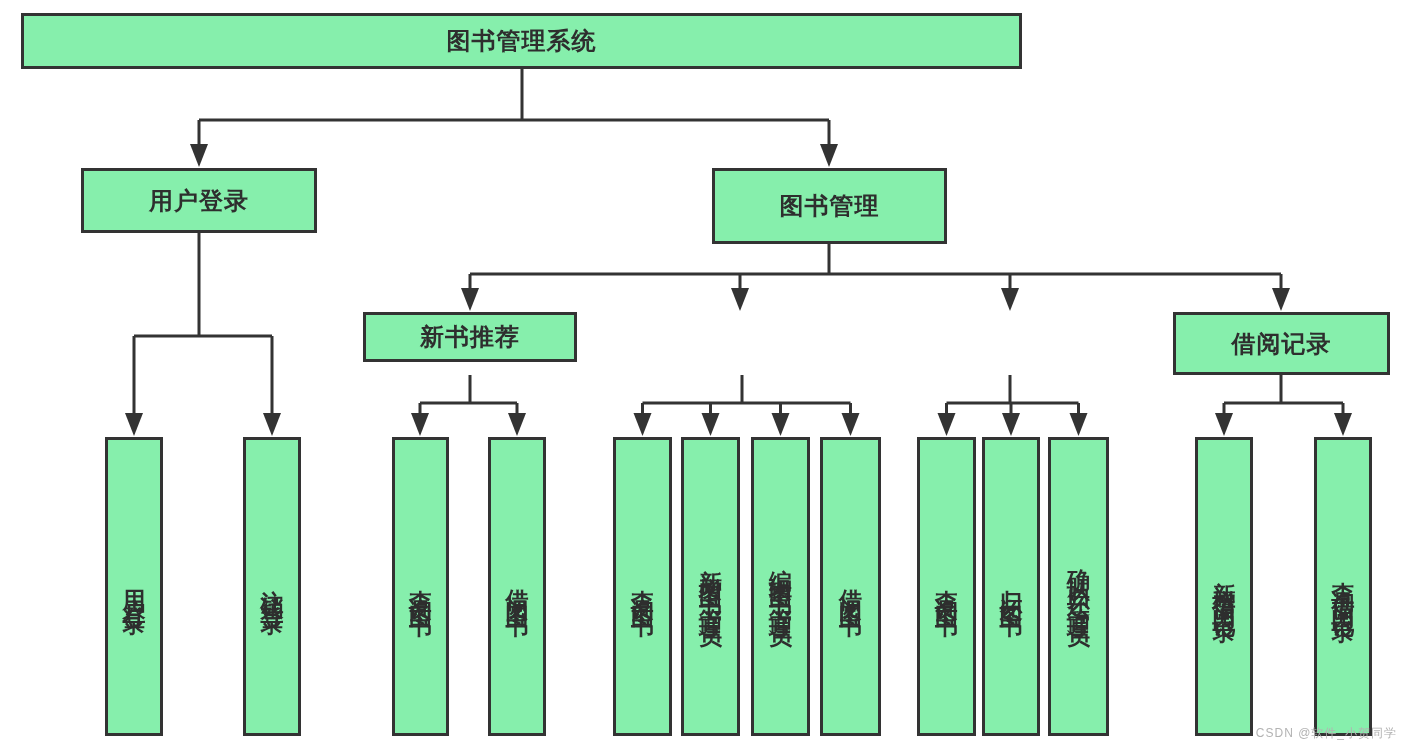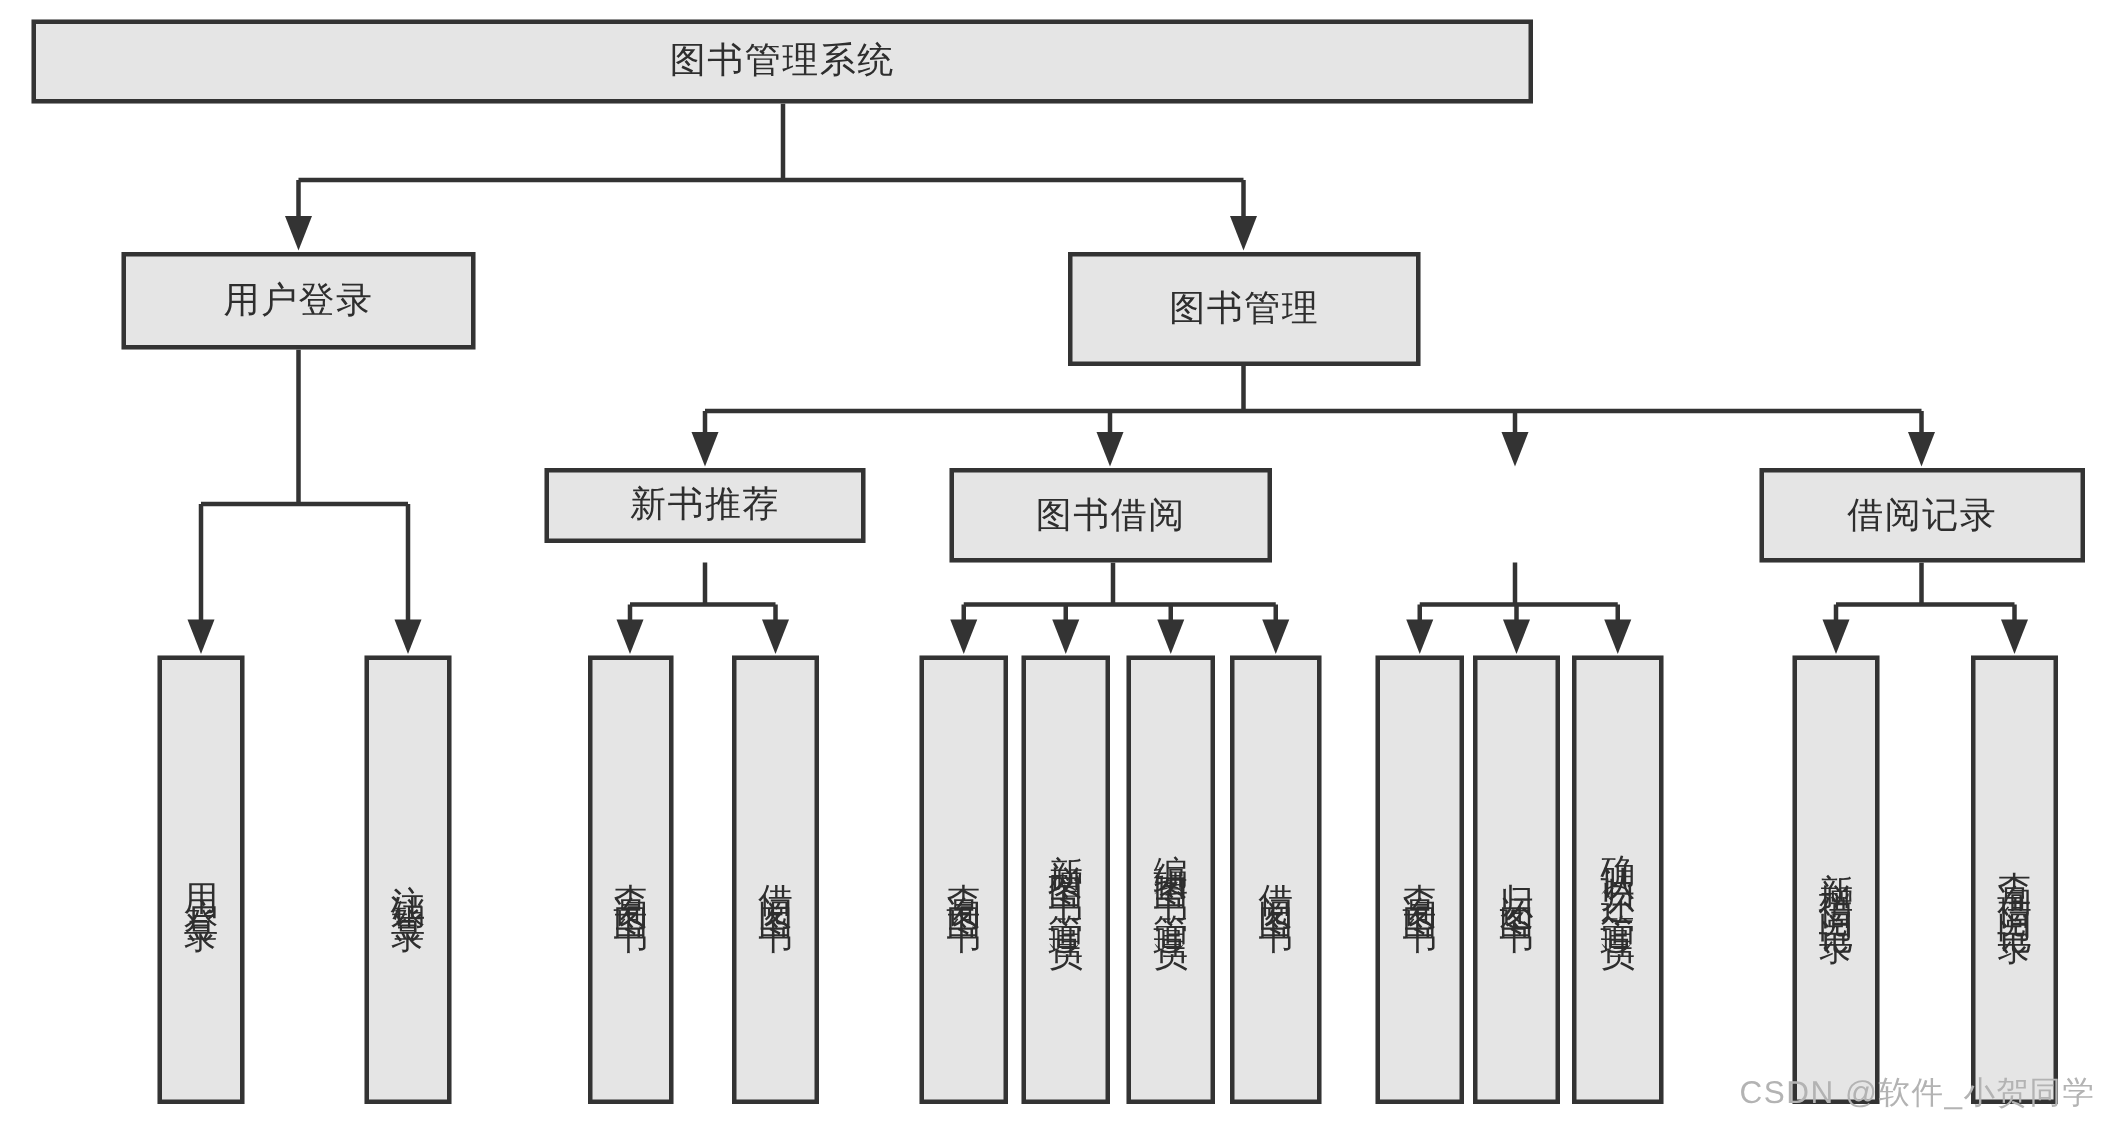--- a/index.html
+++ b/index.html
@@ -15,46 +15,47 @@
     font-family:"Liberation Sans","DejaVu Sans",sans-serif;
     position:relative;
     overflow:hidden;
   }
   .stage{position:absolute;inset:0;width:1405px;height:747px;}
   svg.connectors{position:absolute;left:0;top:0;}
   svg.connectors path{stroke:var(--line);stroke-width:3;fill:none;}
   svg.connectors polygon{fill:var(--line);stroke:none;}
   .box{
     position:absolute;
-    background:#e5e5e5;
+    background:#86efac;
     border:3px solid var(--line);
     color:var(--text);
     display:flex;
     align-items:center;
     justify-content:center;
     text-align:left;
+    font-weight:bold;
   }
   .box.h{
     font-size:24px;
     letter-spacing:1px;
     line-height:1;
     white-space:nowrap;
   }
   .box.v span{
     writing-mode:vertical-lr;
     text-orientation:mixed;
     font-size:23px;
     letter-spacing:8px;
     line-height:1;
   }
   .watermark{
     position:absolute;
     right:8px;
     bottom:5px;
-    font-size:21px;
+    font-size:12px;
     letter-spacing:1px;
     color:var(--wm);
     white-space:nowrap;
   }
 </style>
 </head>
 <body>
 
 <div class="stage">
 
@@ -93,21 +94,20 @@
     <polygon points="1215,413 1233,413 1224,436"></polygon>
     <polygon points="1334,413 1352,413 1343,436"></polygon>
   </svg>
 
   <div class="box h" style="left:21px;top:13px;width:1001px;height:56px">图书管理系统</div>
 
   <div class="box h" style="left:81px;top:168px;width:236px;height:65px">用户登录</div>
   <div class="box h" style="left:712px;top:168px;width:235px;height:76px">图书管理</div>
 
   <div class="box h" style="left:363px;top:312px;width:214px;height:50px">新书推荐</div>
-  <div class="box h" style="left:633px;top:312px;width:215px;height:63px">图书借阅</div>
   <div class="box h" style="left:1173px;top:312px;width:217px;height:63px">借阅记录</div>
 
   <div class="box v" style="left:105px;top:437px;width:58px;height:299px">
     <span>用户登录</span>
   </div>
   <div class="box v" style="left:243px;top:437px;width:58px;height:299px">
     <span>注销登录</span>
   </div>
 
   <div class="box v" style="left:392px;top:437px;width:57px;height:299px">

